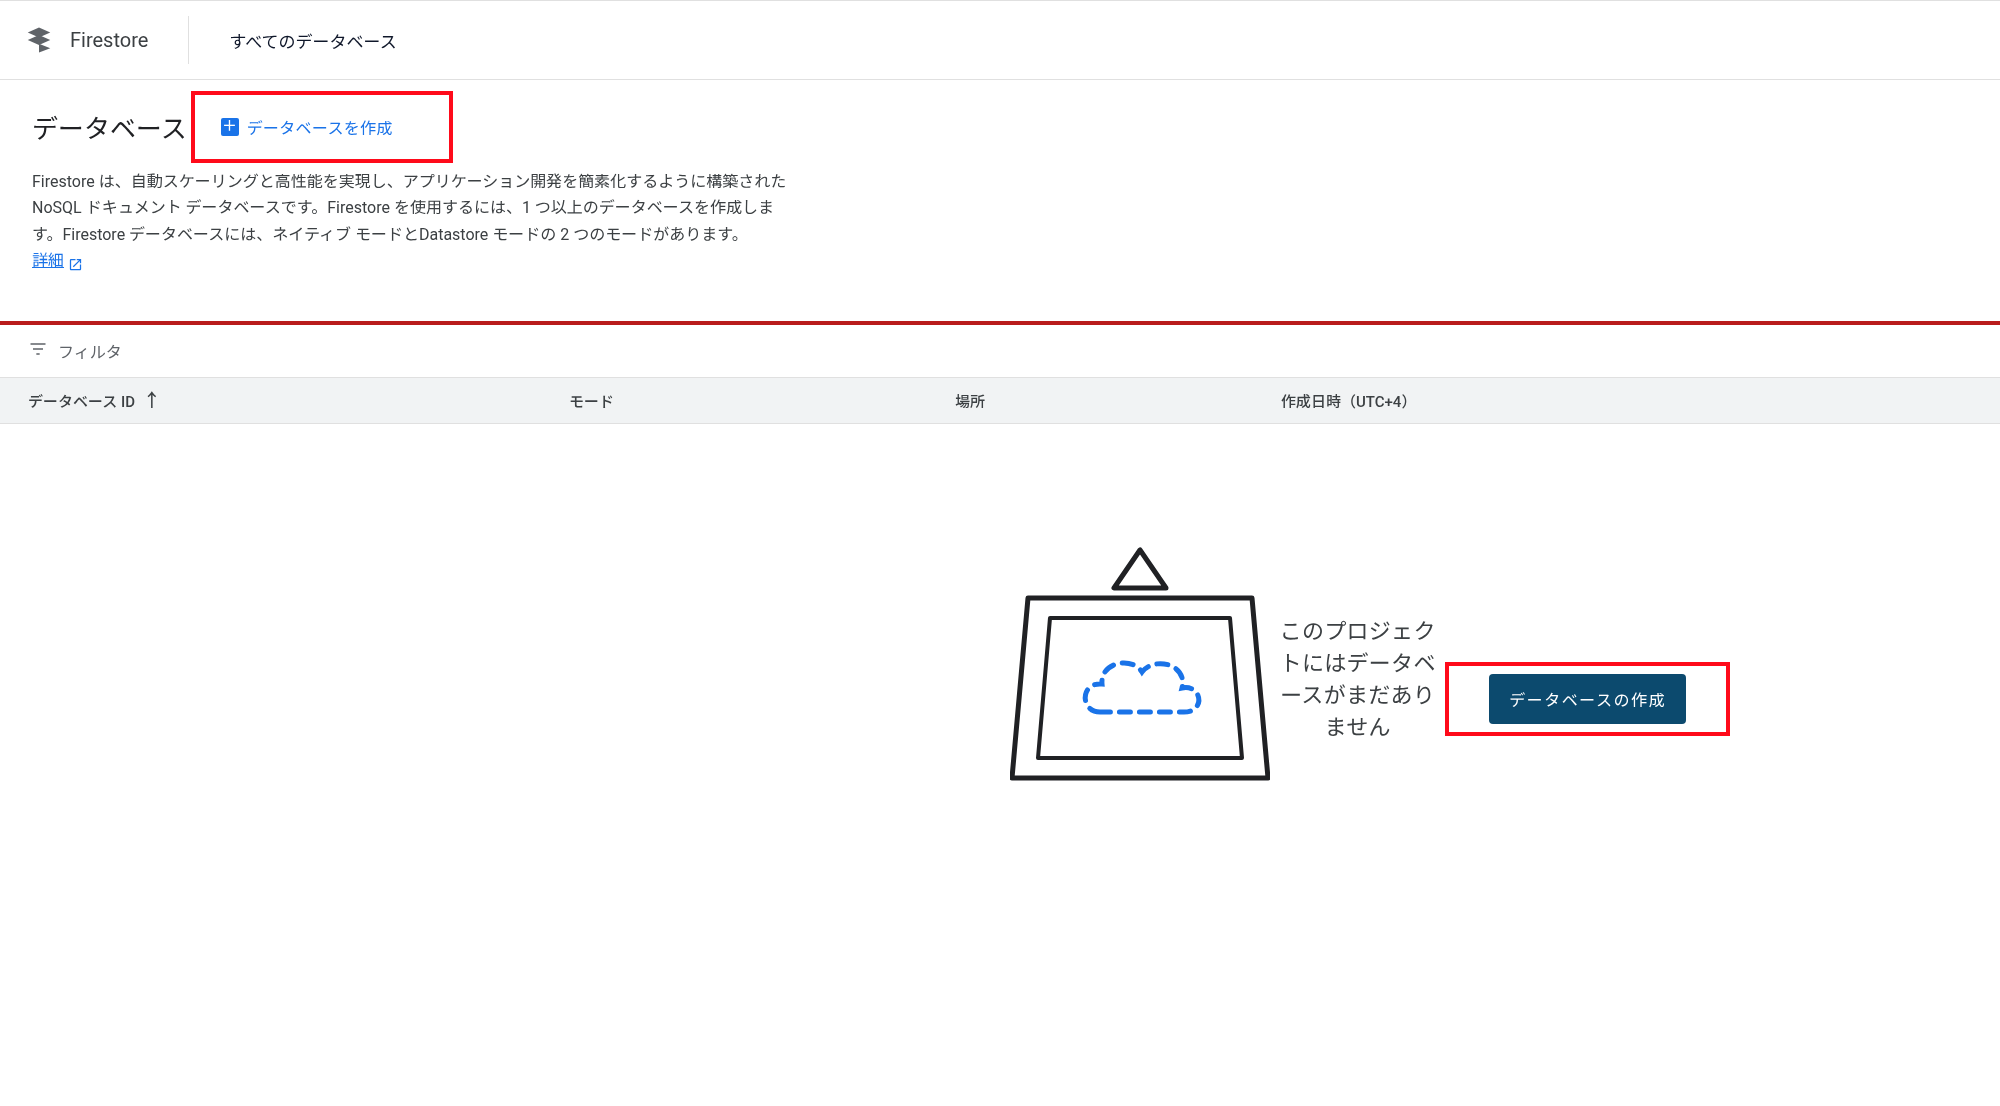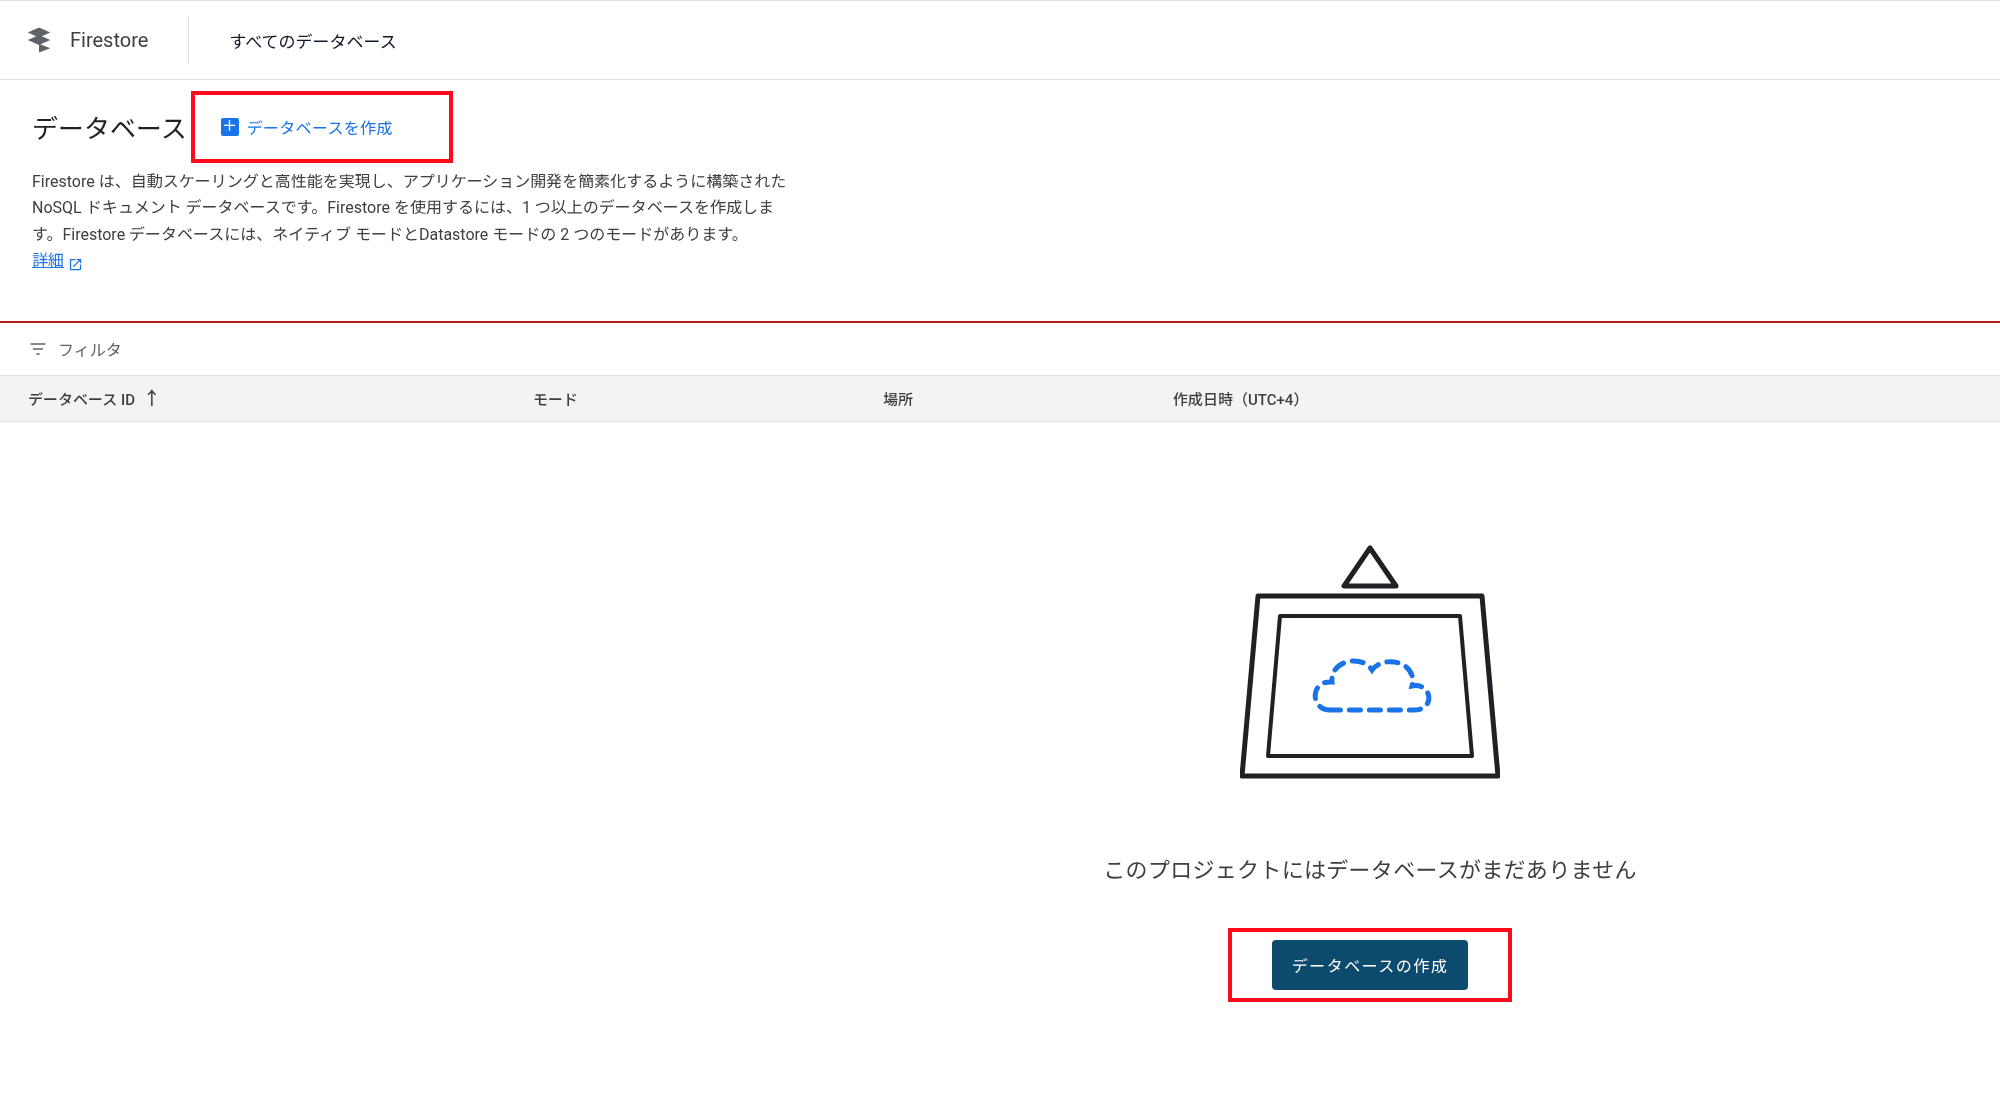--- a/index.html
+++ b/index.html
@@ -105,59 +105,59 @@
       align-items: center;
       gap: 4px;
       cursor: pointer;
     }
     .external-icon {
       width: 15px;
       height: 15px;
       display: inline-block;
     }
     .filter-bar {
-      border-top: 2px solid #b91c1c;
+      border-top: 4px solid #b91c1c;
       padding: 14px 28px;
       display: flex;
-      align-items: center;
       gap: 10px;
       font-size: 16px;
       color: #5f6368;
     }
     .filter-icon {
       width: 20px;
       height: 20px;
       display: inline-flex;
       align-items: center;
       justify-content: center;
     }
     .table-header {
       background: #f1f3f4;
       display: flex;
       padding: 12px 28px;
       border-top: 1px solid #e0e0e0;
       border-bottom: 1px solid #e0e0e0;
       font-size: 15px;
       color: #3c4043;
       font-weight: 500;
+      gap: 36px;
     }
     .th-id { width: 505px; display:flex; align-items:center; gap:8px;}
     .th-mode { width: 350px; }
     .th-loc { width: 290px; }
     .th-created { flex: 1; }
     .sort-arrow {
       font-size: 18px;
       line-height: 1;
     }
     .empty-state {
       margin-top: 120px;
       margin-left: 1010px;
       width: 720px;
       display: flex;
-      flex-direction: column;
+      flex-direction: row;
       align-items: center;
     }
     .empty-illustration {
       width: 260px;
       height: 250px;
       margin-bottom: 60px;
       position: relative;
     }
     .empty-msg {
       font-size: 22px;

